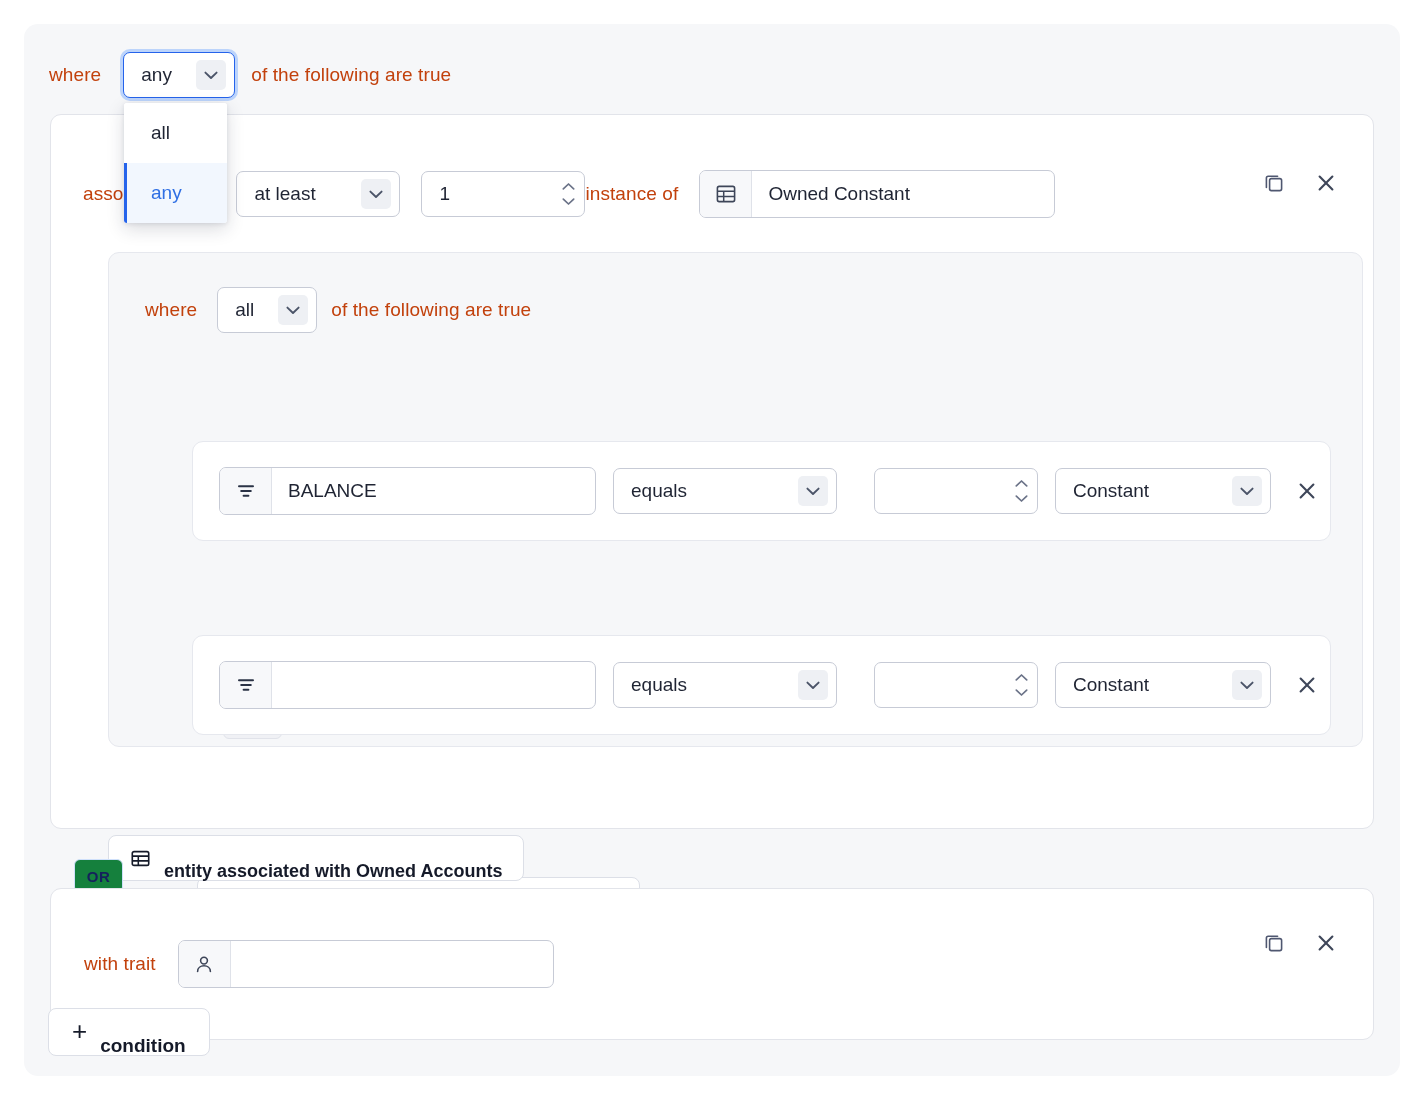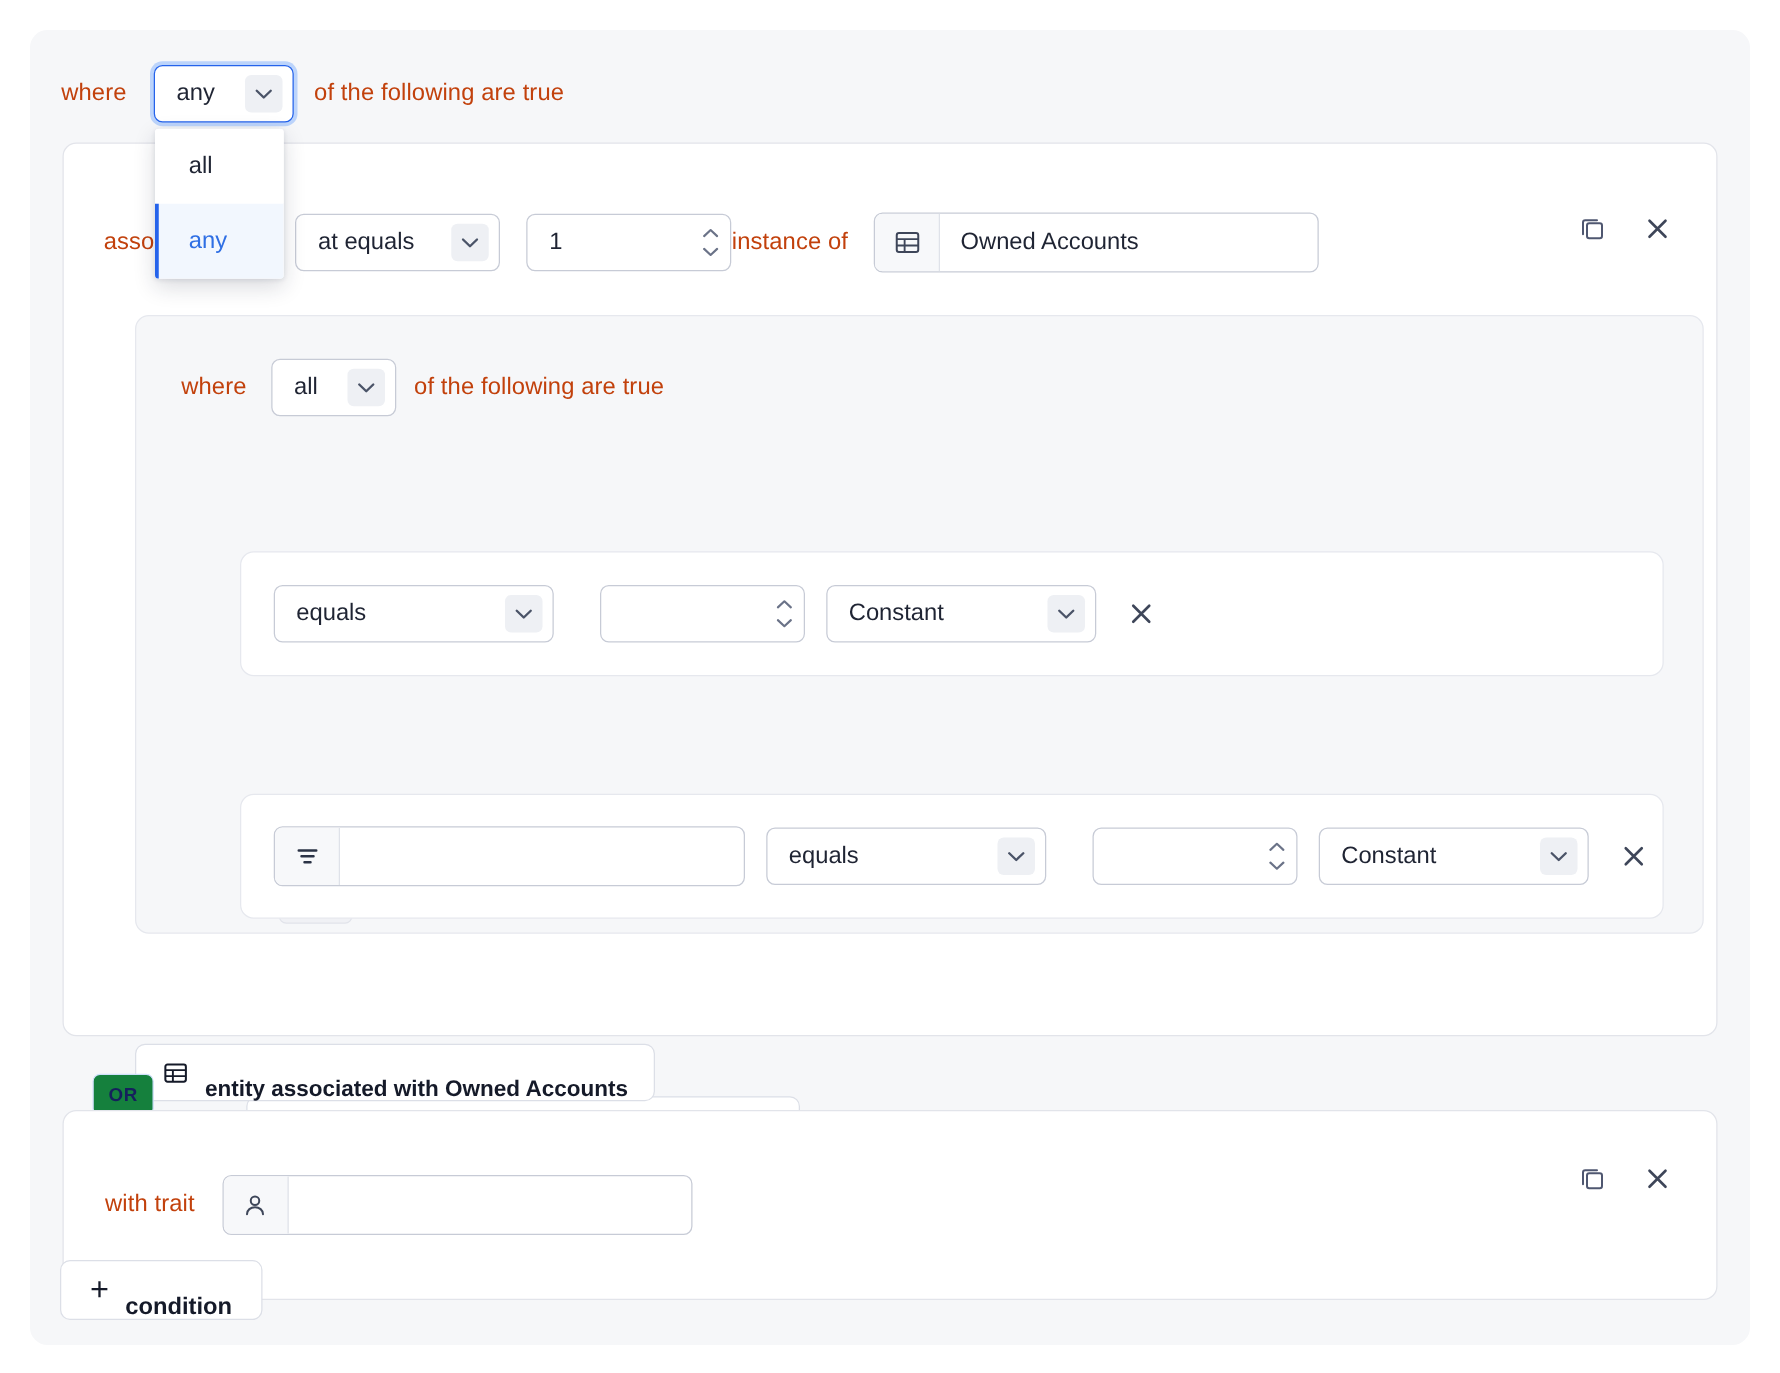--- a/index.html
+++ b/index.html
@@ -326,21 +326,21 @@
       </div>
       <span class="plain-text">of the following are true</span>
     </div>
 
     <div class="cond-card" id="cond-card-1">
 
       <div class="assoc-row">
         <span class="plain-text" id="assoc-label">associated with</span>
 
         <div class="select" id="qty-select">
-          <span class="sel-val">at equals</span>
+          <span class="sel-val">at least</span>
           <span class="caret-box">
             <svg width="14" height="9" viewBox="0 0 14 9">
                 <path d="M1.4 1.6 7 7l5.6-5.4" fill="none" stroke="#4b5468" stroke-width="1.9" stroke-linecap="round" stroke-linejoin="round"></path>
               </svg>
           </span>
         </div>
 
         <div class="num-field">
           <input type="text" value="1" style="">
           <span class="spinner">
@@ -356,21 +356,21 @@
         <span class="plain-text" id="instance-label">instance of</span>
 
         <div class="icon-field" id="entity-field">
           <span class="if-icon">
             <svg width="22" height="22" viewBox="0 0 22 22">
               <rect x="2.4" y="3.4" width="17.2" height="15.2" rx="1.8" fill="none" stroke="#3e4659" stroke-width="1.6"></rect>
               <path d="M2.4 8.3h17.2M2.4 13.4h17.2M8.7 8.3v10.3" fill="none" stroke="#3e4659" stroke-width="1.5"></path>
             </svg>
           </span>
           <span class="if-body">
-            <span class="if-text">Owned Accounts</span>
+            <span class="if-text">Owned Constant</span>
           </span>
         </div>
       </div>
 
       <div class="card-actions" id="card1-actions">
         <span class="act-btn">
           <svg width="22" height="22" viewBox="0 0 22 22">
             <rect x="6.6" y="6.6" width="12" height="12" rx="1.8" fill="#fff" stroke="#4f5770" stroke-width="1.6"></rect>
             <path d="M14.6 4.2H5.2a1.8 1.8 0 0 0-1.8 1.8v9.4" fill="none" stroke="#4f5770" stroke-width="1.6" stroke-linecap="round"></path>
           </svg>
@@ -392,20 +392,30 @@
               <svg width="14" height="9" viewBox="0 0 14 9">
                   <path d="M1.4 1.6 7 7l5.6-5.4" fill="none" stroke="#4b5468" stroke-width="1.9" stroke-linecap="round" stroke-linejoin="round"></path>
                 </svg>
             </span>
           </div>
           <span class="plain-text">of the following are true</span>
         </div>
 
         <div class="filter-row" id="filter-row-1">
           <div class="filter-inner">
+            <div class="icon-field" id="prop-field-1">
+              <span class="if-icon">
+                <svg width="22" height="22" viewBox="0 0 22 22">
+                  <path d="M4 6.3h14M6.2 11h9.6M8.6 15.7h4.8" fill="none" stroke="#2b3346" stroke-width="2" stroke-linecap="round"></path>
+                </svg>
+              </span>
+              <span class="if-body">
+                <span class="if-text">BALANCE</span>
+              </span>
+            </div>
 
             <div class="select op-select">
               <span class="sel-val">equals</span>
               <span class="caret-box">
                 <svg width="14" height="9" viewBox="0 0 14 9">
                     <path d="M1.4 1.6 7 7l5.6-5.4" fill="none" stroke="#4b5468" stroke-width="1.9" stroke-linecap="round" stroke-linejoin="round"></path>
                   </svg>
               </span>
             </div>
 

